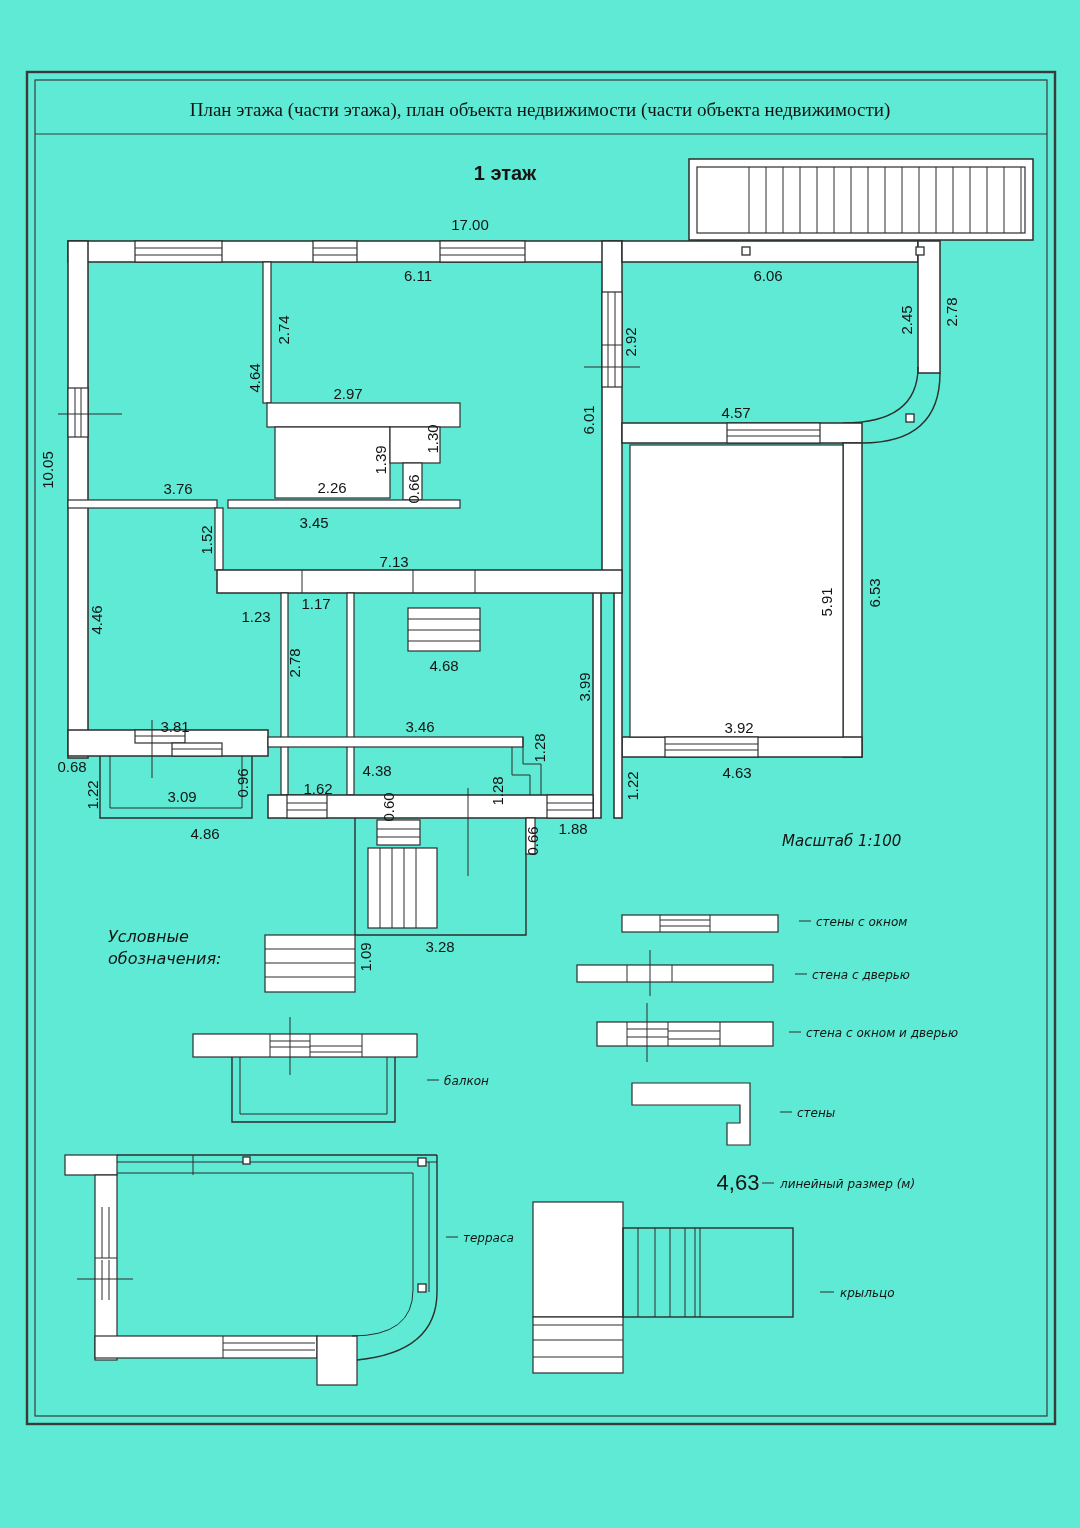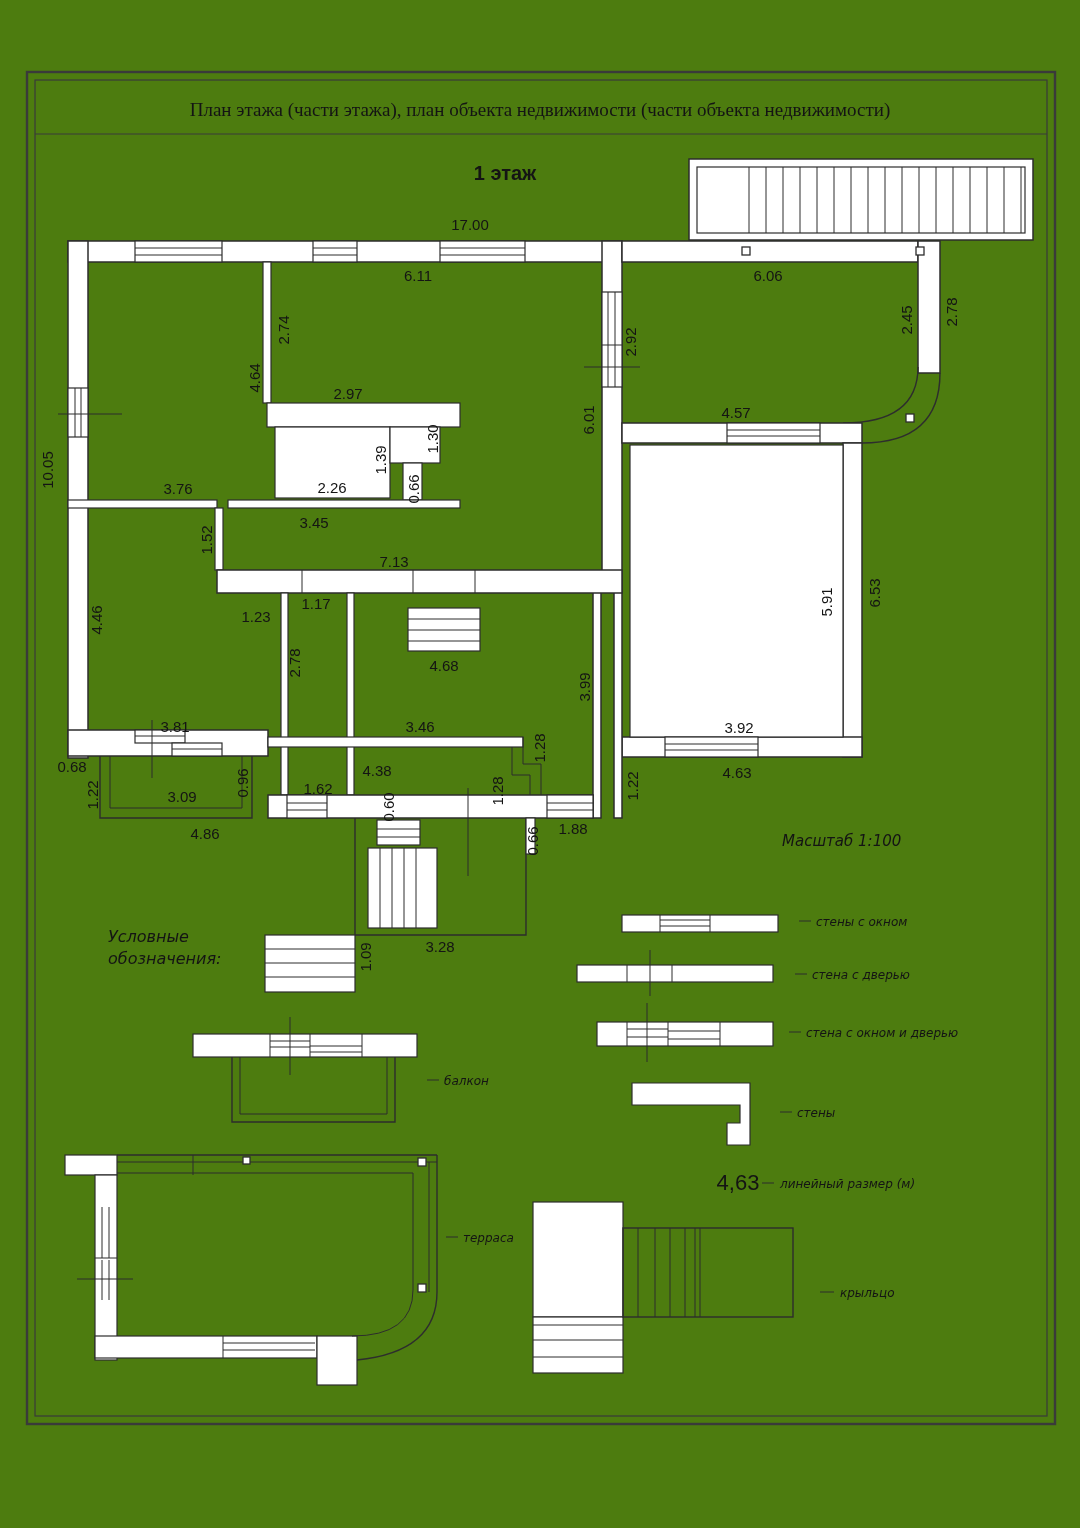--- a/index.html
+++ b/index.html
@@ -1,16 +1,16 @@
 <!DOCTYPE html>
 <html><head>
 <meta charset="utf-8">
 <style>
   html,body{margin:0;padding:0;background:#ffffff;}
-  #page{position:relative;width:1080px;height:1528px;background:#4d7c0f;
+  #page{position:relative;width:1080px;height:1528px;background:#5eead4;
         font-family:"Liberation Sans",sans-serif;}
   svg{position:absolute;left:0;top:0;}
   .w   {fill:#ffffff;stroke:#2d2d2d;stroke-width:1.5;}
   .wt  {fill:#ffffff;stroke:#2d2d2d;stroke-width:1.2;}
   .l   {fill:none;stroke:#2d2d2d;stroke-width:1.4;}
   .t   {fill:none;stroke:#2d2d2d;stroke-width:1;}
   .frame{fill:none;stroke:#3a3a3a;stroke-width:2.4;}
   .frame2{fill:none;stroke:#3a3a3a;stroke-width:1.2;}
   .post{fill:#ffffff;stroke:#2d2d2d;stroke-width:1.3;}
   text{fill:#141414;}

